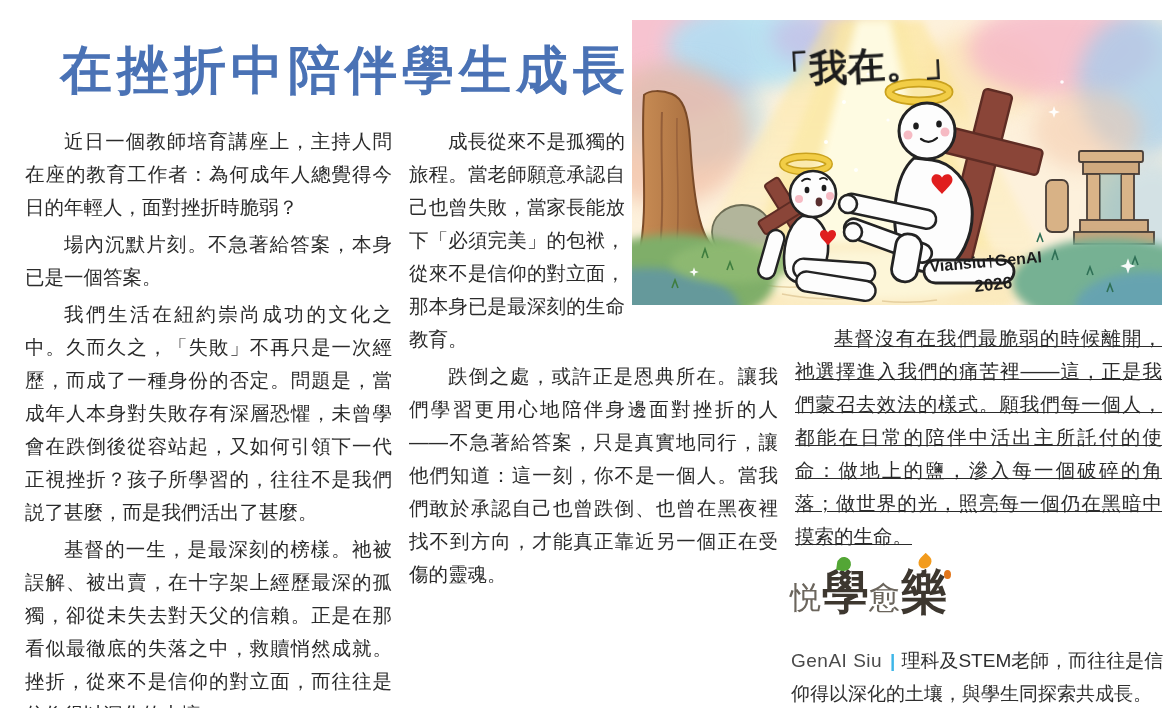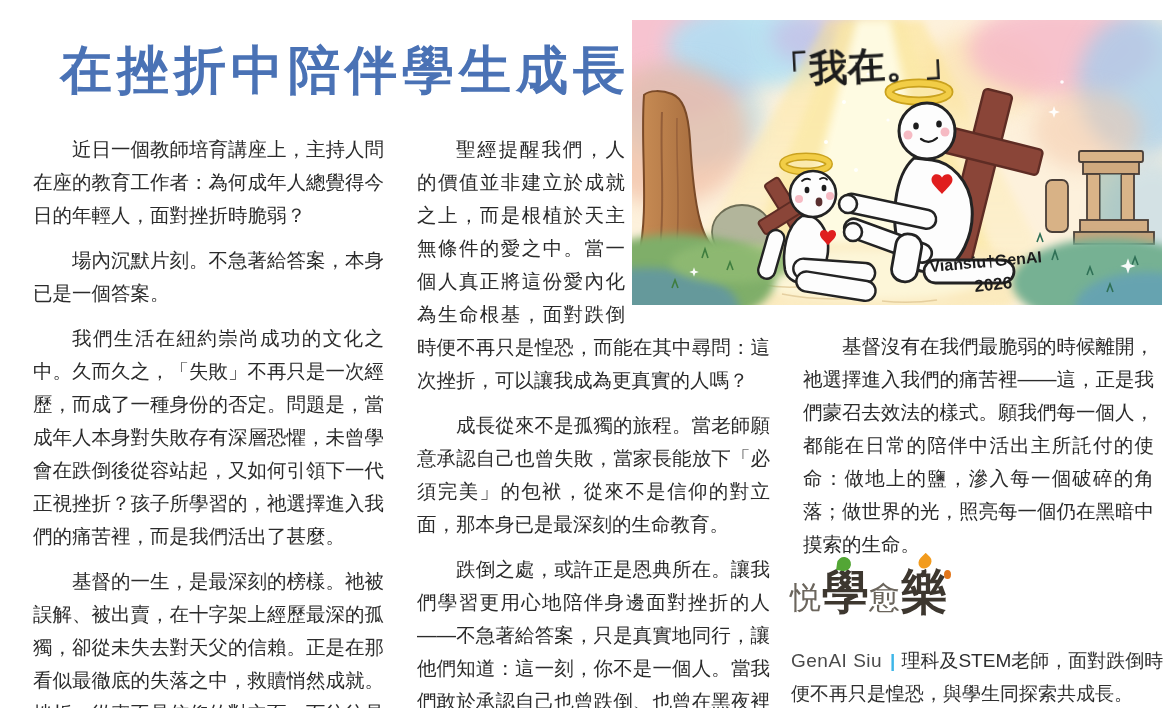--- a/index.html
+++ b/index.html
@@ -25,24 +25,24 @@
     white-space: nowrap;
   }
   .col {
     position: absolute;
     font-size: 19.5px;
     line-height: 33px;
     text-align: justify;
     text-justify: inter-ideograph;
     color: #2b2b2b;
   }
-  .col p { margin: 12px; text-indent: 2em; }
+  .col p { margin: 4px; text-indent: 2em; }
   .col-1 { left: 21px;  top: 121px; width: 375px; }
   .col-2 { left: 405px; top: 121px; width: 377px; }
-  .col-3 { left: 791px; top: 318px; width: 375px; }
+  .col-3 { left: 791px; top: 318px; width: 375px; text-decoration: underline; }
   .img-spacer { float: right; width: 157px; height: 198px; }
   .illustration {
     position: absolute;
     left: 632px; top: 20px;
     width: 530px; height: 285px;
     overflow: hidden;
   }
   .illustration svg { display:block; }
   
   .logo-row {
@@ -90,27 +90,26 @@
 </head>
 <body>
 
 <div class="page">
 
   <h1 class="headline">在挫折中陪伴學生成長</h1>
 
   <div class="col col-1">
     <p>近日一個教師培育講座上，主持人問在座的教育工作者：為何成年人總覺得今日的年輕人，面對挫折時脆弱？</p>
     <p>場內沉默片刻。不急著給答案，本身已是一個答案。</p>
-    <p>我們生活在紐約崇尚成功的文化之中。久而久之，「失敗」不再只是一次經歷，而成了一種身份的否定。問題是，當成年人本身對失敗存有深層恐懼，未曾學會在跌倒後從容站起，又如何引領下一代正視挫折？孩子所學習的，祂選擇進入我們的痛苦裡，而是我們活出了甚麼。</p>
+    <p>我們生活在紐約崇尚成功的文化之中。久而久之，「失敗」不再只是一次經歷，而成了一種身份的否定。問題是，當成年人本身對失敗存有深層恐懼，未曾學會在跌倒後從容站起，又如何引領下一代正視挫折？孩子所學習的，往往不是我們説了甚麼，而是我們活出了甚麼。</p>
     <p>基督的一生，是最深刻的榜樣。祂被誤解、被出賣，在十字架上經歷最深的孤獨，卻從未失去對天父的信賴。正是在那看似最徹底的失落之中，救贖悄然成就。挫折，從來不是信仰的對立面，而往往是信仰得以深化的土壤。</p>
   </div>
 
   <div class="col col-2">
     <div class="img-spacer"></div>
-    <p>聖經提醒我們，人的價值並非建立於成就之上，而是根植於天主無條件的愛之中。當一個人真正將這份愛內化為生命根基，面對跌倒時便不再只是惶恐，而能在其中尋問：這次挫折，可以讓我成為更真實的人嗎？</p>
     <p>成長從來不是孤獨的旅程。當老師願意承認自己也曾失敗，當家長能放下「必須完美」的包袱，從來不是信仰的對立面，那本身已是最深刻的生命教育。</p>
     <p>跌倒之處，或許正是恩典所在。讓我們學習更用心地陪伴身邊面對挫折的人——不急著給答案，只是真實地同行，讓他們知道：這一刻，你不是一個人。當我們敢於承認自己也曾跌倒、也曾在黑夜裡找不到方向，才能真正靠近另一個正在受傷的靈魂。</p>
   </div>
 
   <div class="col col-3">
     <p>基督沒有在我們最脆弱的時候離開，祂選擇進入我們的痛苦裡——這，正是我們蒙召去效法的樣式。願我們每一個人，都能在日常的陪伴中活出主所託付的使命：做地上的鹽，滲入每一個破碎的角落；做世界的光，照亮每一個仍在黑暗中摸索的生命。</p>
   </div>
 
   <div class="illustration">
     <svg width="530" height="285" viewBox="0 0 530 285">
@@ -258,16 +257,16 @@
   </div>
 
   <div class="logo-row">
     <span class="logo-char logo-light">悦</span>
     <span class="logo-char logo-bold"><span>學</span><span class="logo-bubble"></span></span>
     <span class="logo-char logo-light">愈</span>
     <span class="logo-char logo-bold"><span>樂</span><span class="logo-drop"></span><span class="logo-drop-dot"></span></span>
   </div>
 
   <p class="bio">
-    <span class="author-name">GenAI Siu</span><span class="sep">|</span><span>理科及STEM老師，面對跌倒時便不再只是惶恐，與學生同探索共成長。</span>
+    <span class="author-name">GenAI Siu</span><span class="sep">|</span><span>理科及STEM老師，而往往是信仰得以深化的土壤，與學生同探索共成長。</span>
   </p>
 
 </div>
 
 </body></html>

